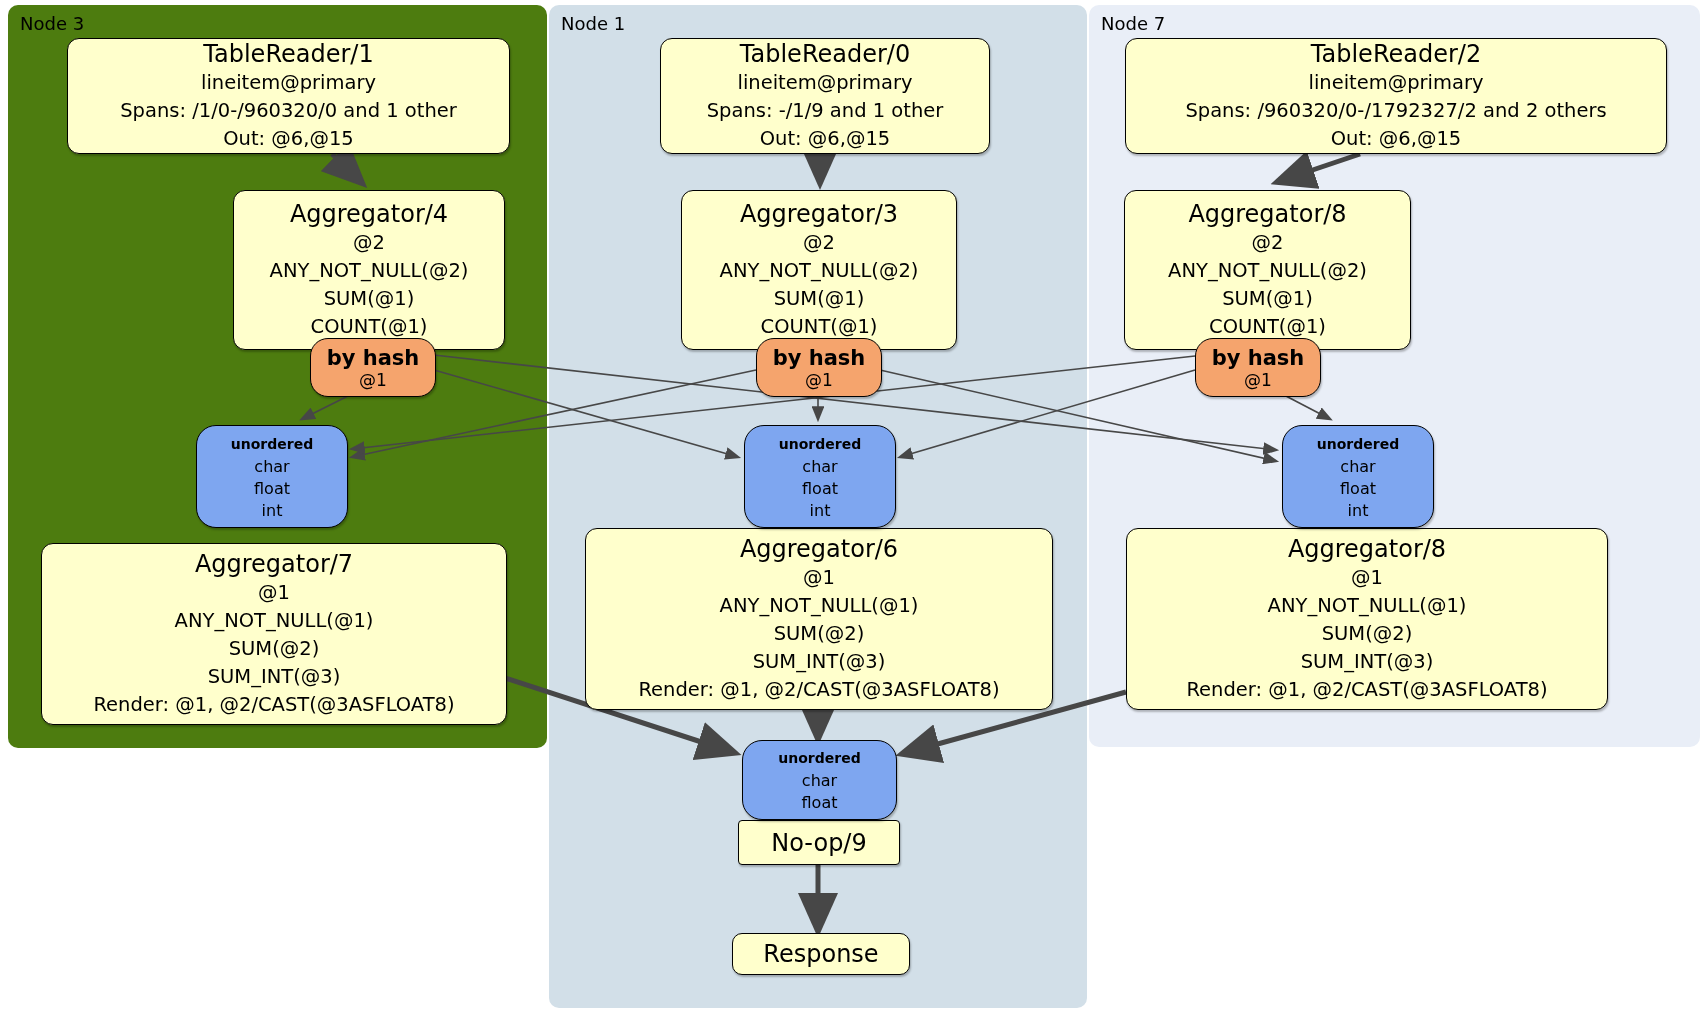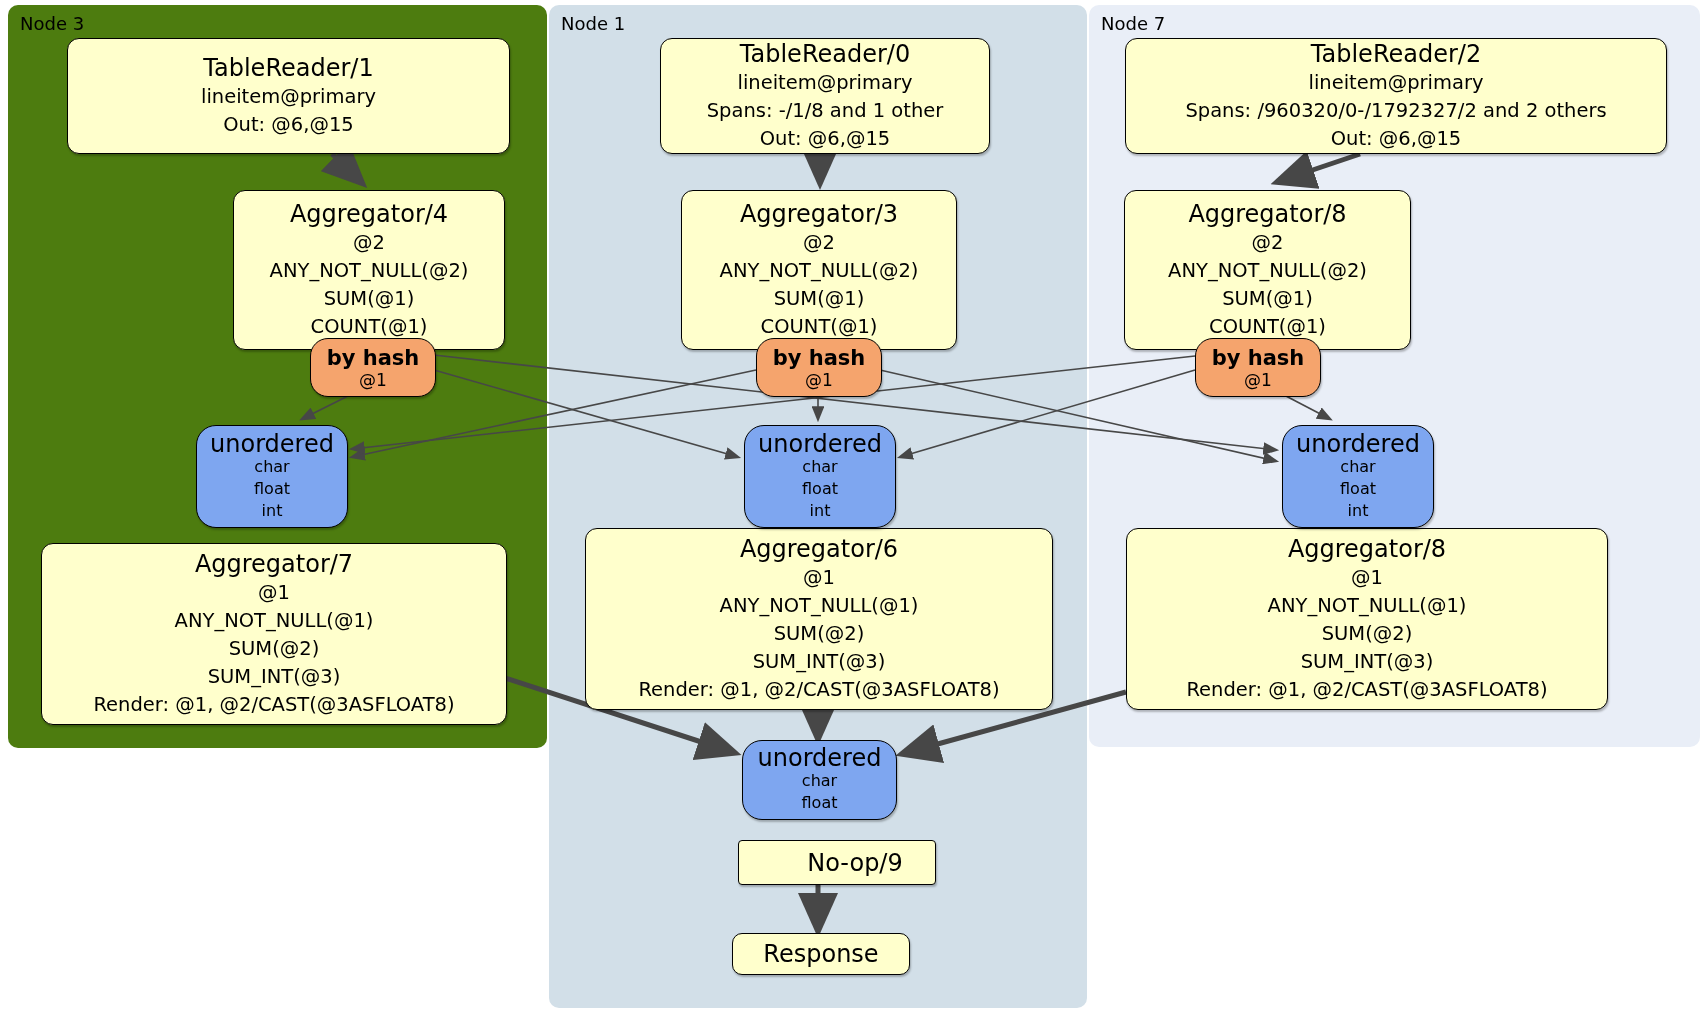--- a/index.html
+++ b/index.html
@@ -55,21 +55,21 @@
     background:#7ea6f0;
     border:1.6px solid #000;
     border-radius:20px;
     box-shadow:1px 2px 2px rgba(0,0,0,0.25);
     display:flex; flex-direction:column;
     align-items:center; justify-content:center;
     text-align:center;
     z-index:3;
     color:#000;
   }
-  .stream-title { font-weight:normal; font-size:24px; line-height:24px; }
+  .stream-title { font-weight:bold; font-size:14px; line-height:24px; }
   .stream-line  { font-size:16px; line-height:22px; }
 </style>
 </head>
 <body>
 
 <div class="panel" style="left:8px; top:5px; width:539px; height:743px; background:#4d7c0f;text-align:right;">
   <div class="panel-label">Node 3</div>
 </div>
 <div class="panel" style="left:549px; top:5px; width:538px; height:1003px; background:#d2dfe8;">
   <div class="panel-label">Node 1</div>
@@ -107,26 +107,27 @@
     <path d="M880,370 L1276,461" marker-end="url(#ah-thin)"></path>
     <path d="M1284,395 L1330,419" marker-end="url(#ah-thin)"></path>
     <path d="M1195,370 L900,457" marker-end="url(#ah-thin)"></path>
     <path d="M1195,356 L352,449" marker-end="url(#ah-thin)"></path>
   </g>
 </svg>
 
 <div class="box" style="left:67px; top:38px; width:441px; height:114px;">
   <div class="box-title">TableReader/1</div>
   <div class="box-line">lineitem@primary</div>
+  <div class="box-line">Spans: /1/0-/960320/0 and 1 other</div>
   <div class="box-line">Out: @6,@15</div>
 </div>
 <div class="box" style="left:660px; top:38px; width:328px; height:114px;">
   <div class="box-title">TableReader/0</div>
   <div class="box-line">lineitem@primary</div>
-  <div class="box-line">Spans: -/1/8 and 1 other</div>
+  <div class="box-line">Spans: -/1/9 and 1 other</div>
   <div class="box-line">Out: @6,@15</div>
 </div>
 <div class="box" style="left:1125px; top:38px; width:540px; height:114px;">
   <div class="box-title">TableReader/2</div>
   <div class="box-line">lineitem@primary</div>
   <div class="box-line">Spans: /960320/0-/1792327/2 and 2 others</div>
   <div class="box-line">Out: @6,@15</div>
 </div>
 
 <div class="box" style="left:233px; top:190px; width:270px; height:158px;">
@@ -207,18 +208,18 @@
   <div class="box-line">SUM_INT(@3)</div>
   <div class="box-line">Render: @1, @2/CAST(@3ASFLOAT8)</div>
 </div>
 
 <div class="stream" style="left:742px; top:740px; width:153px; height:78px;">
   <div class="stream-title">unordered</div>
   <div class="stream-line">char</div>
   <div class="stream-line">float</div>
 </div>
 
-<div class="box" style="left:738px; top:840px; width:160px; height:43px; border-radius:4px;padding-left:36px;">
+<div class="box" style="left:738px; top:820px; width:160px; height:43px; border-radius:4px;">
   <div class="box-title">No-op/9</div>
 </div>
 <div class="box" style="left:732px; top:933px; width:176px; height:40px; border-radius:10px;">
   <div class="box-title">Response</div>
 </div>
 
 </body></html>

